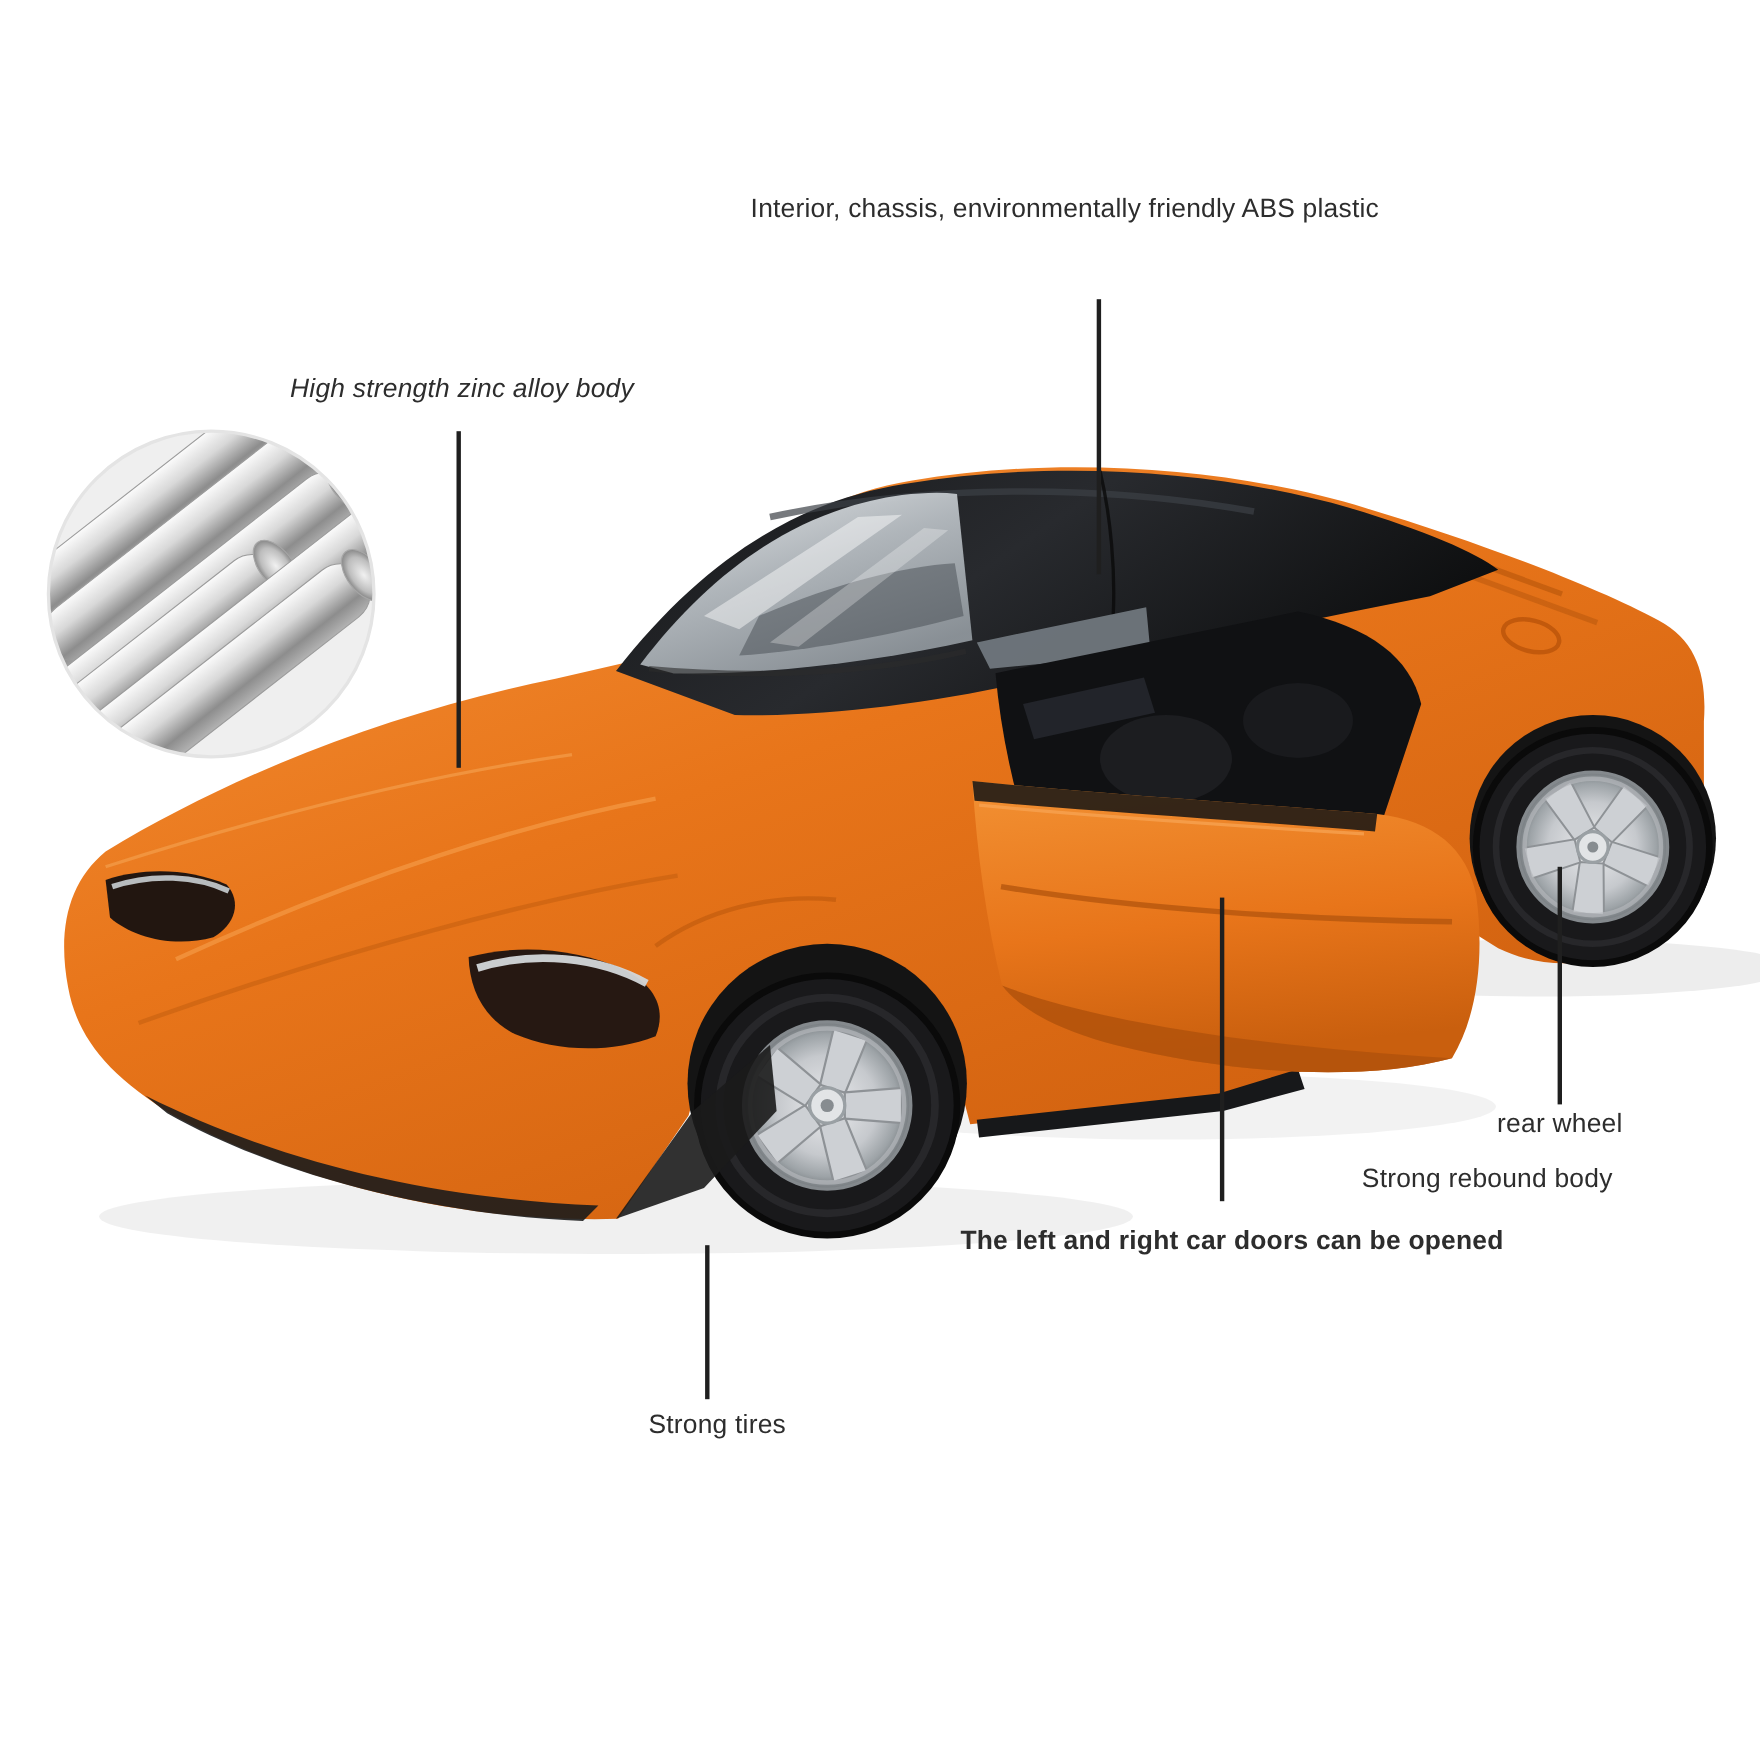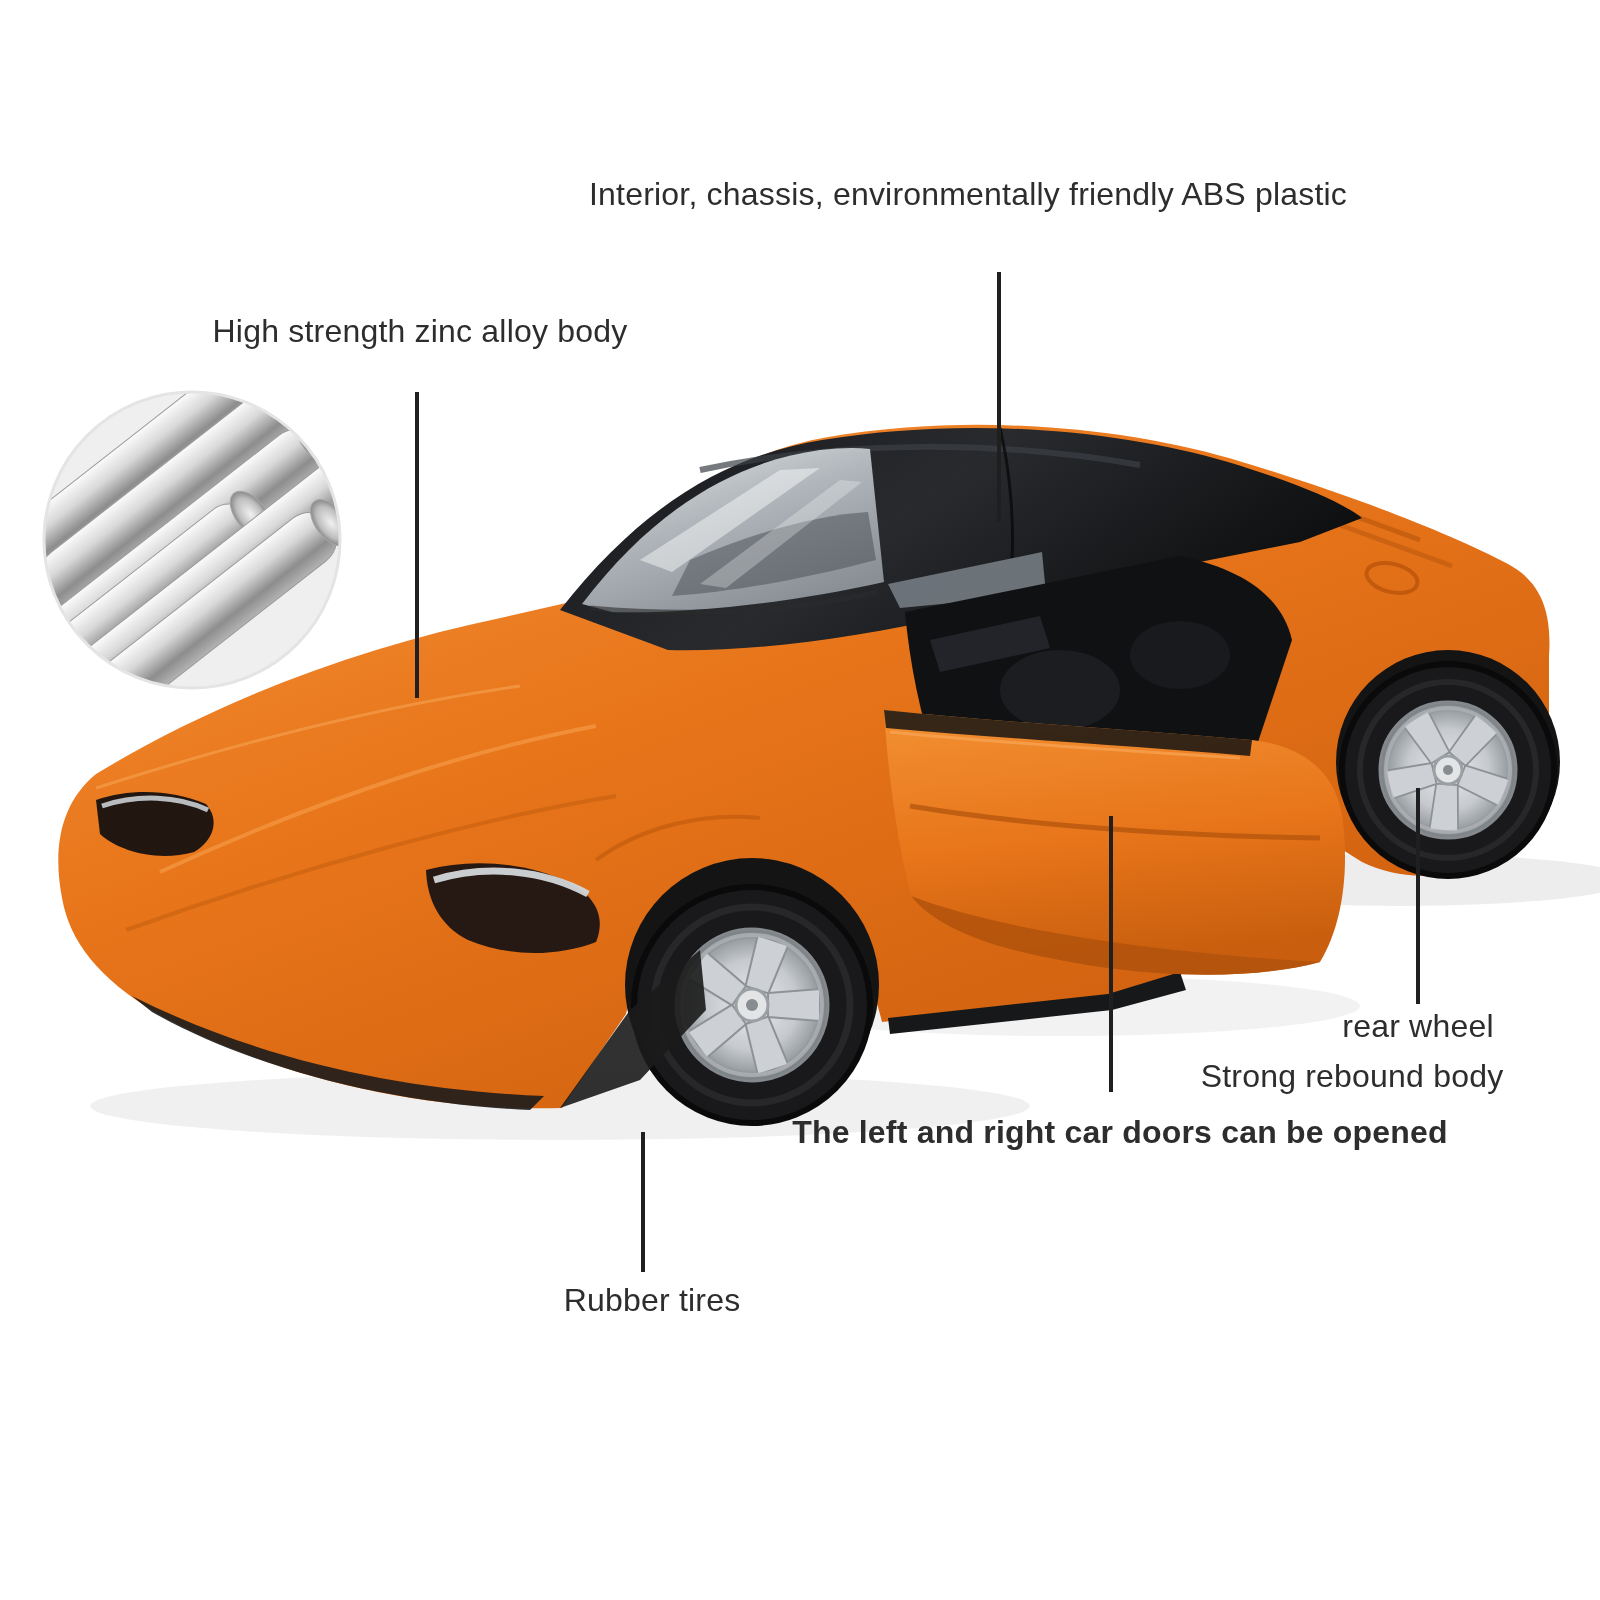--- a/index.html
+++ b/index.html
@@ -8,34 +8,34 @@
     width:1600px;height:1600px;
     background:#ffffff;
     overflow:hidden;
     font-family:"Liberation Sans", sans-serif;
   }
   .car-art{position:absolute;left:0;top:0;width:1600px;height:1600px;}
   .ann-label{
     position:absolute;
     transform:translateX(-50%);
     white-space:nowrap;
-    font-size:32px;
+    font-size:24px;
     font-weight:400;
     letter-spacing:0.2px;
     color:#2d2d2d;
   }
   .ann-line{
     position:absolute;
     width:4px;
     background:#1f1f1f;
   }
   
   .abs-label  {left:968px;  top:176px;}
   .abs-line   {left:997px;  top:272px;  height:250px;}
-  .zinc-label {left:420px;  top:313px;}
+  .zinc-label {left:420px;  top:340px;font-style:italic;}
   .zinc-line  {left:415px;  top:392px;  height:306px;}
   .rear-line  {left:1416px; top:788px;  height:216px;}
   .rear-l1    {left:1372px; top:1008px;margin-left:46px;}
   .rear-l2    {left:1352px; top:1058px;}
   .doors-line {left:1109px; top:816px;  height:276px;}
   .doors-label{left:1120px; top:1114px;font-weight:bold;}
   .tires-line {left:641px;  top:1132px; height:140px;}
   .tires-label{left:652px;  top:1282px;}
 </style>
 </head>
@@ -278,16 +278,16 @@
     <div class="ann-label rear-l2">Strong rebound body</div>
   </div>
 
   <div>
     <div class="ann-line doors-line"></div>
     <div class="ann-label doors-label">The left and right car doors can be opened</div>
   </div>
 
   <div>
     <div class="ann-line tires-line"></div>
-    <div class="ann-label tires-label">Rubber tires</div>
+    <div class="ann-label tires-label">Strong tires</div>
   </div>
 
 </div>
 
 </body></html>

